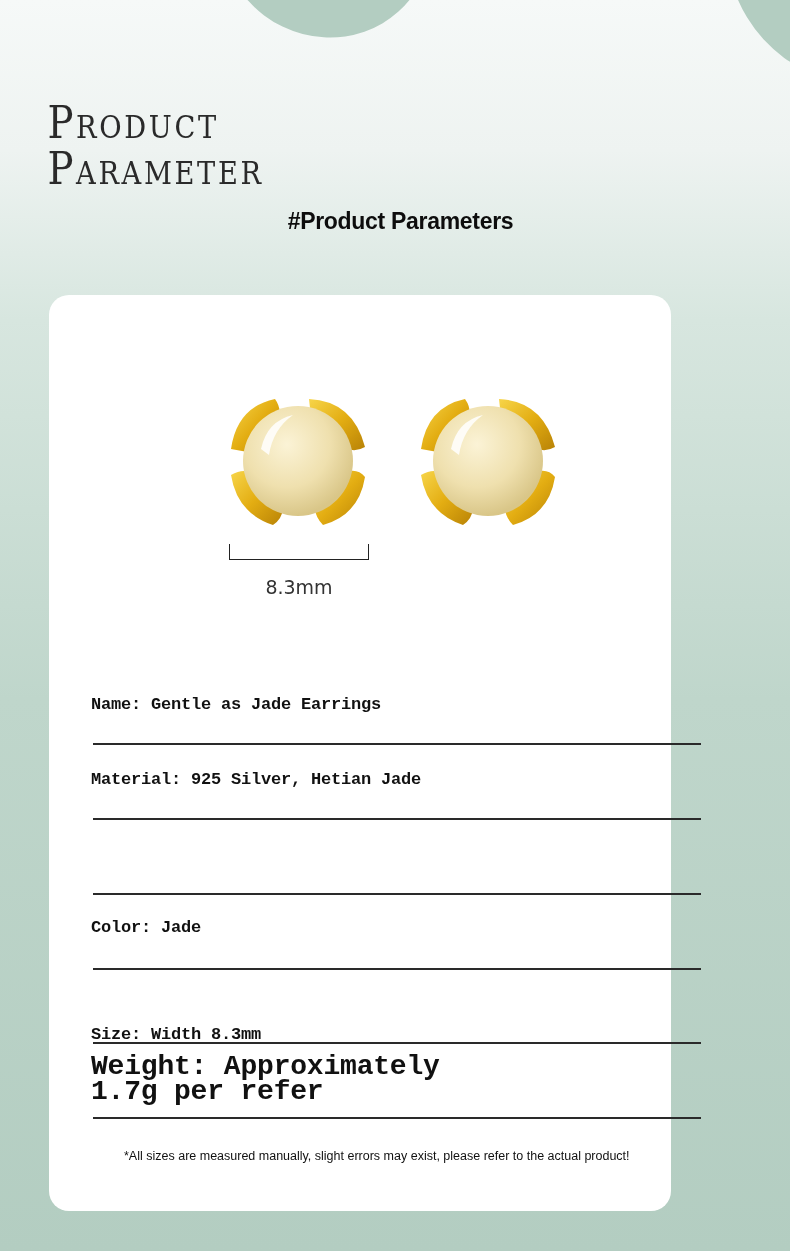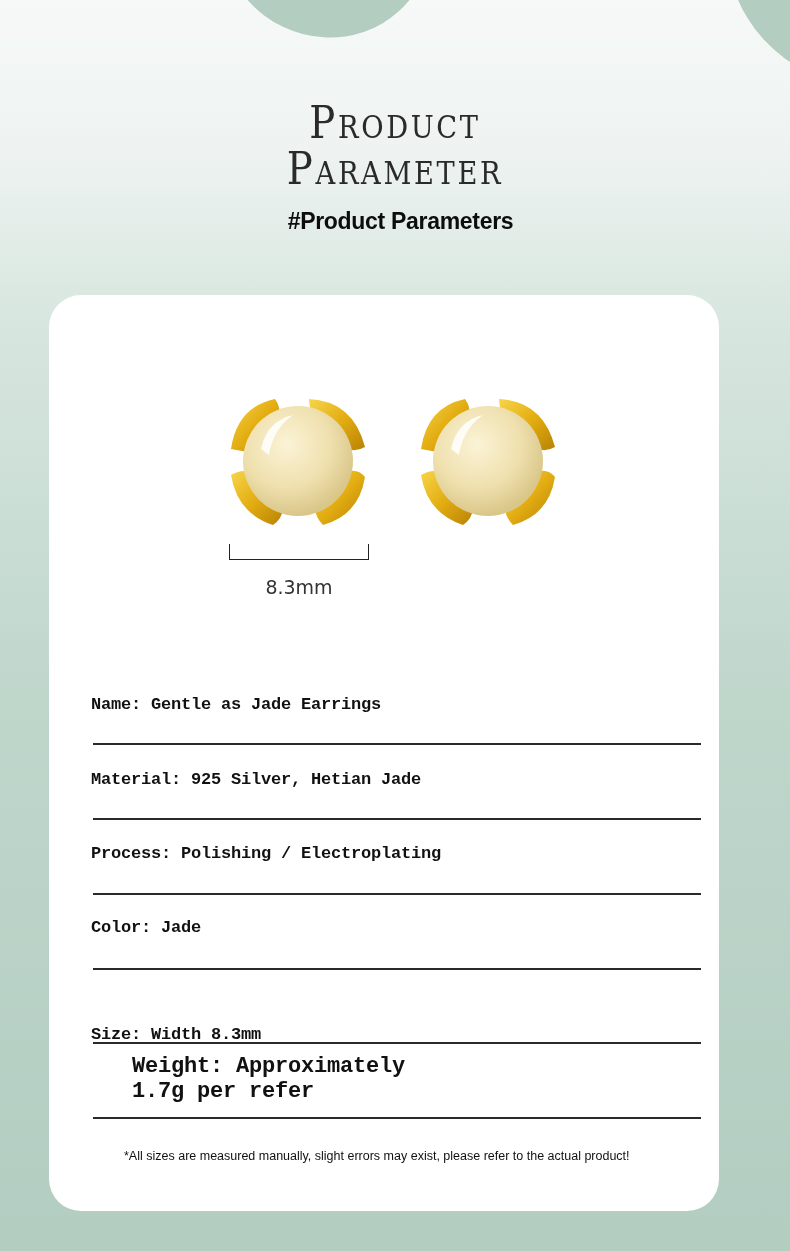--- a/index.html
+++ b/index.html
@@ -13,55 +13,55 @@
     position:absolute; left:222px; top:-160px; width:210px; height:198px;
     background:#b3cdc1; border-radius: 0 0 110px 120px;
     transform: rotate(-8deg);
   }
   .blob-right {
     position:absolute; right:-60px; top:-120px; width:140px; height:170px;
     background:#b3cdc1; border-radius: 0 0 0 160px;
     transform: rotate(25deg);
   }
   .title {
-    position:absolute; left:0; right:0; top:100px; text-align:center;
+    position:absolute; left:0; right:0; top:100px; 
     font-family: "DejaVu Serif", serif; color:#2a2a2a;
     font-variant: small-caps; letter-spacing: 3px; line-height:46px;
     font-size:44px; font-weight:normal;
   }
   .title .l1 { display:block; font-size:44px; transform: scaleX(0.88); }
   .title .l2 { display:block; font-size:44px; transform: scaleX(0.88); }
   .subtitle {
     position:absolute; left:0; right:0; top:208px; text-align:center;
     font-family: "Liberation Sans", sans-serif; font-weight:bold;
     font-size:23px; color:#0d0d0d; letter-spacing:-0.3px;padding-left:11px;
   }
   .card {
-    position:absolute; left:49px; top:295px; width:670px; height:916px;
-    background:#ffffff; border-radius:32px;
+    position:absolute; left:49px; top:295px; width:622px; height:916px;
+    background:#ffffff; border-radius:20px;
   }
   .earring {
     position:absolute; width:142px; height:142px;
   }
   .earring-1 { left:178px; top:94px; }
   .earring-2 { left:368px; top:94px; }
   .scale-bar {
     position:absolute; left:180px; top:249px; width:140px; height:16px;
     border-left:1.5px solid #222; border-right:1.5px solid #222; border-bottom:1.5px solid #222;
   }
   .scale-label {
     position:absolute; left:180px; top:281px; width:140px; text-align:center;
     font-family:"DejaVu Sans", sans-serif; font-size:19px; color:#333;
   }
   .param {
     position:absolute; left:42px; width:620px;
     font-family:Liberation Mono, monospace; font-weight:bold; color:#111;
     font-size:17px; letter-spacing:-0.2px;
   }
-  .param.big { font-size:22px; line-height:25px;margin-left:41px; }
+  .param.big { font-size:28px; line-height:25px; }
   .divider {
     position:absolute; left:44px; width:608px; height:1.5px; background:#2a2a2a;
   }
   .note {
     position:absolute; left:75px; top:853px; width:560px;
     font-family:"Liberation Sans", sans-serif; font-weight:normal; font-size:12.5px;
     line-height:16px; color:#111;
   }
 </style>
 </head>
@@ -110,21 +110,20 @@
 
   <div class="scale-bar"></div>
   <div class="scale-label">8.3mm</div>
 
   <div class="param" style="top:400px">Name: Gentle as Jade Earrings</div>
   <div class="divider" style="top:448px"></div>
 
   <div class="param" style="top:475px">Material: 925 Silver, Hetian Jade</div>
   <div class="divider" style="top:523px"></div>
 
-  <div class="param" style="top:549px">Process: Polishing / Electroplating</div>
   <div class="divider" style="top:598px"></div>
 
   <div class="param" style="top:623px">Color: Jade</div>
   <div class="divider" style="top:673px"></div>
 
   <div class="param" style="top:730px">Size: Width 8.3mm</div>
   <div class="divider" style="top:747px"></div>
 
   <div class="param big" style="top:759px">
     <div>Weight: Approximately</div>

